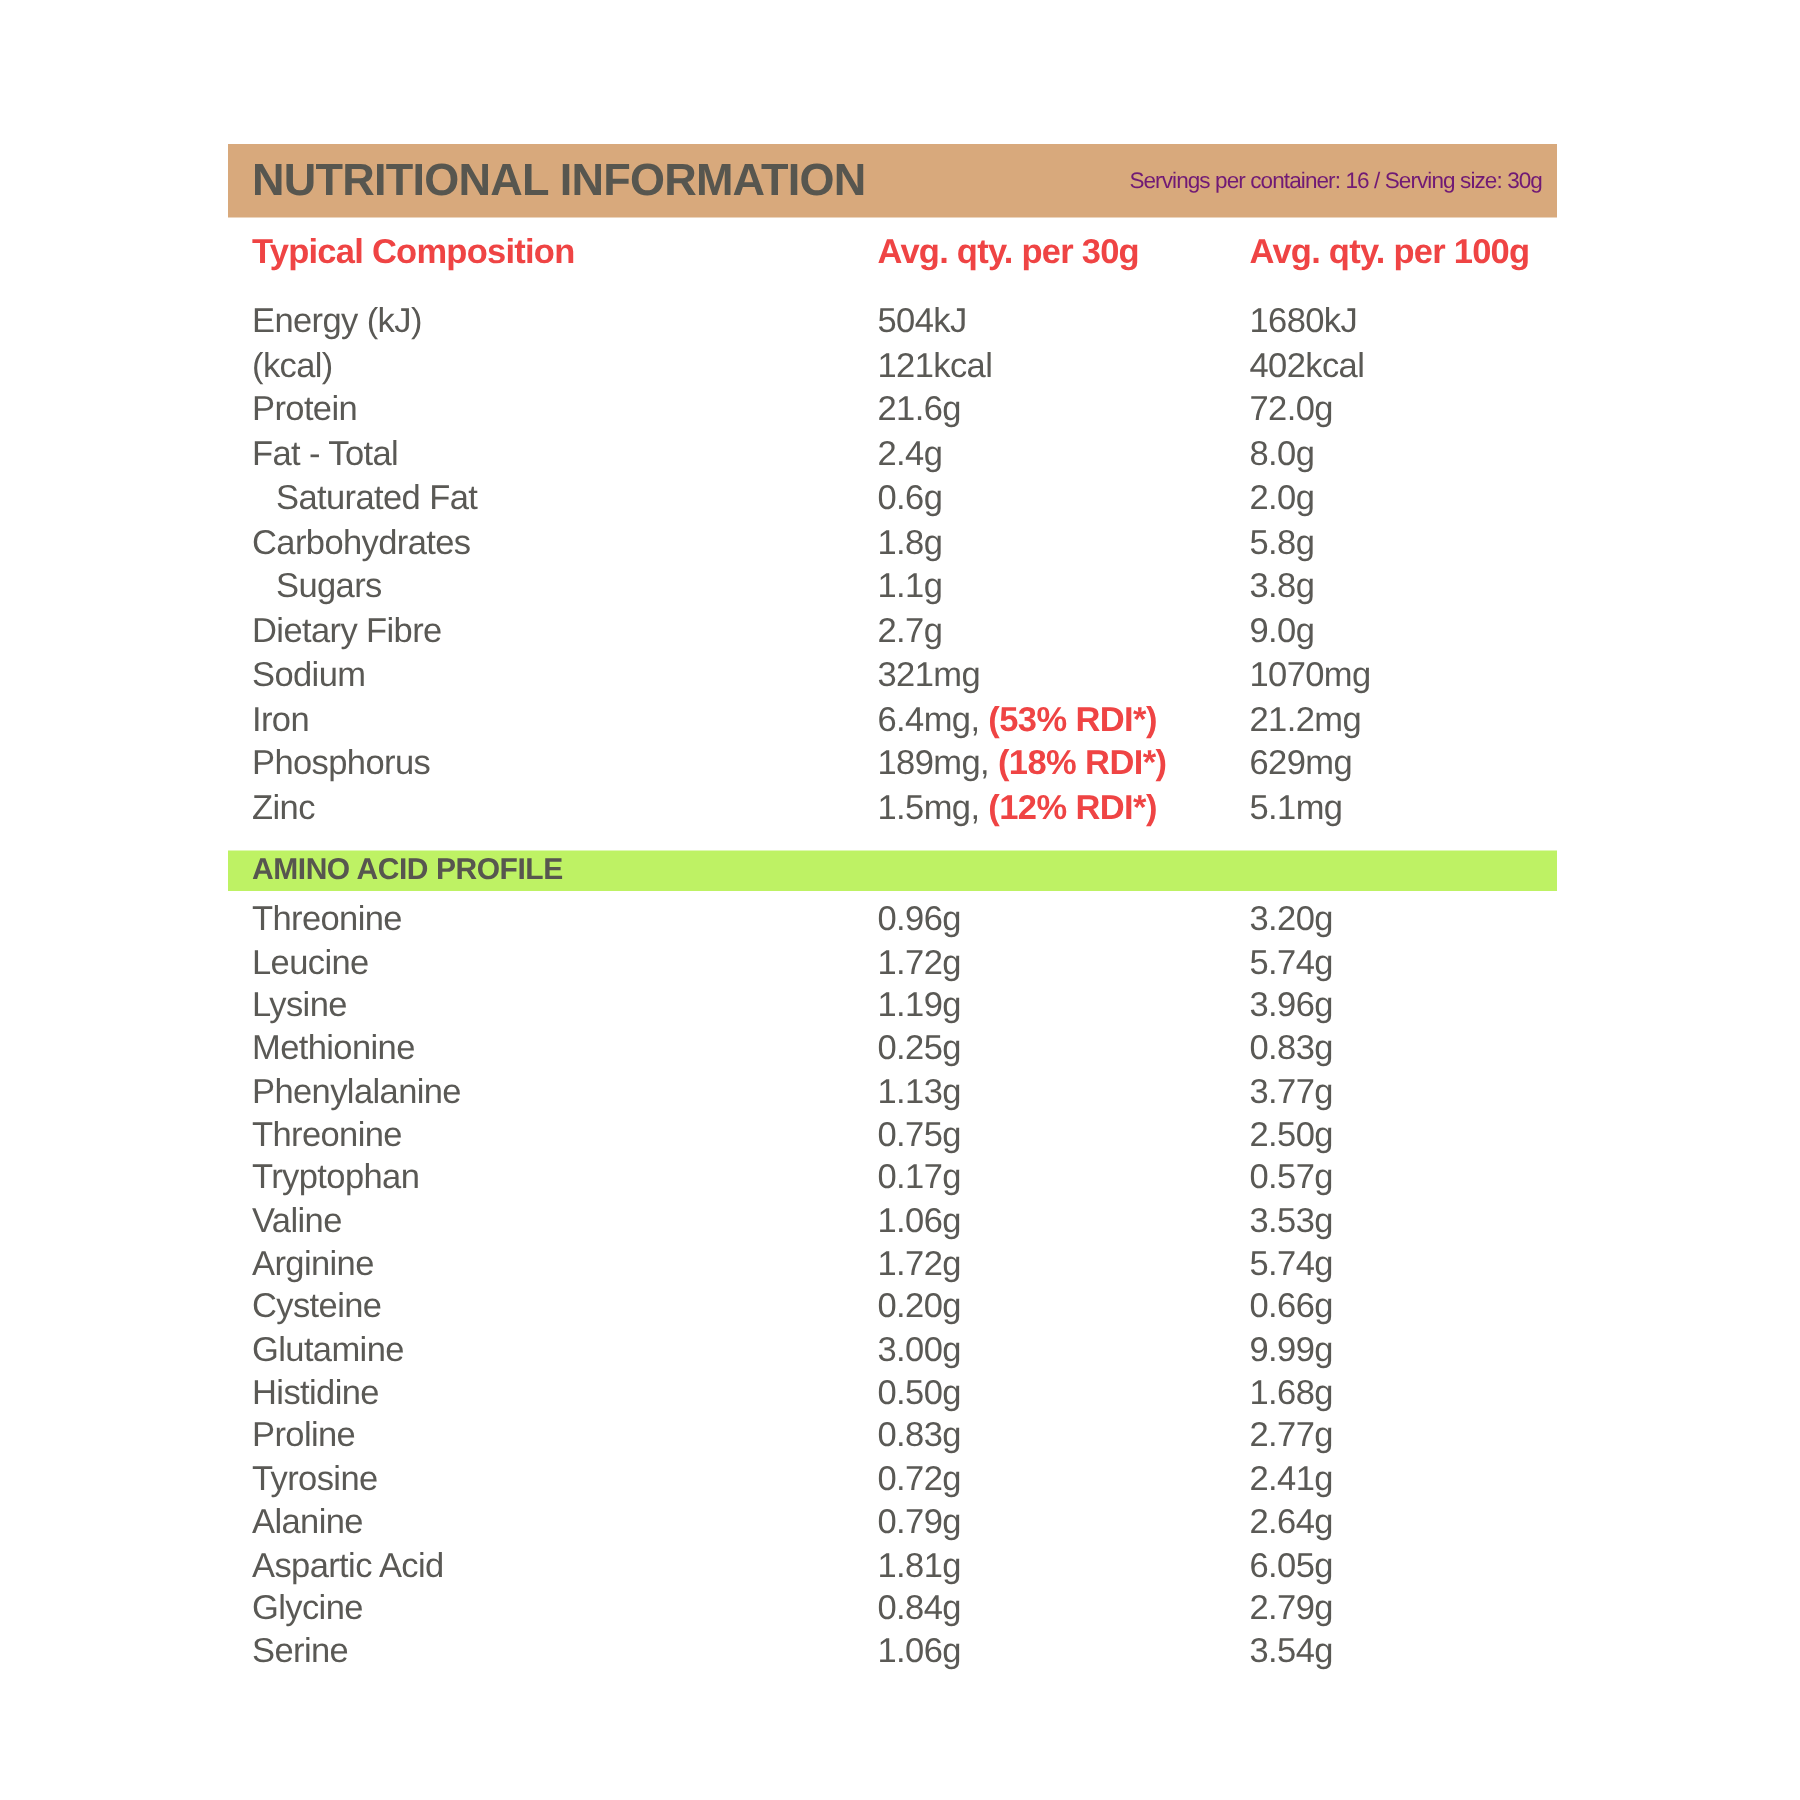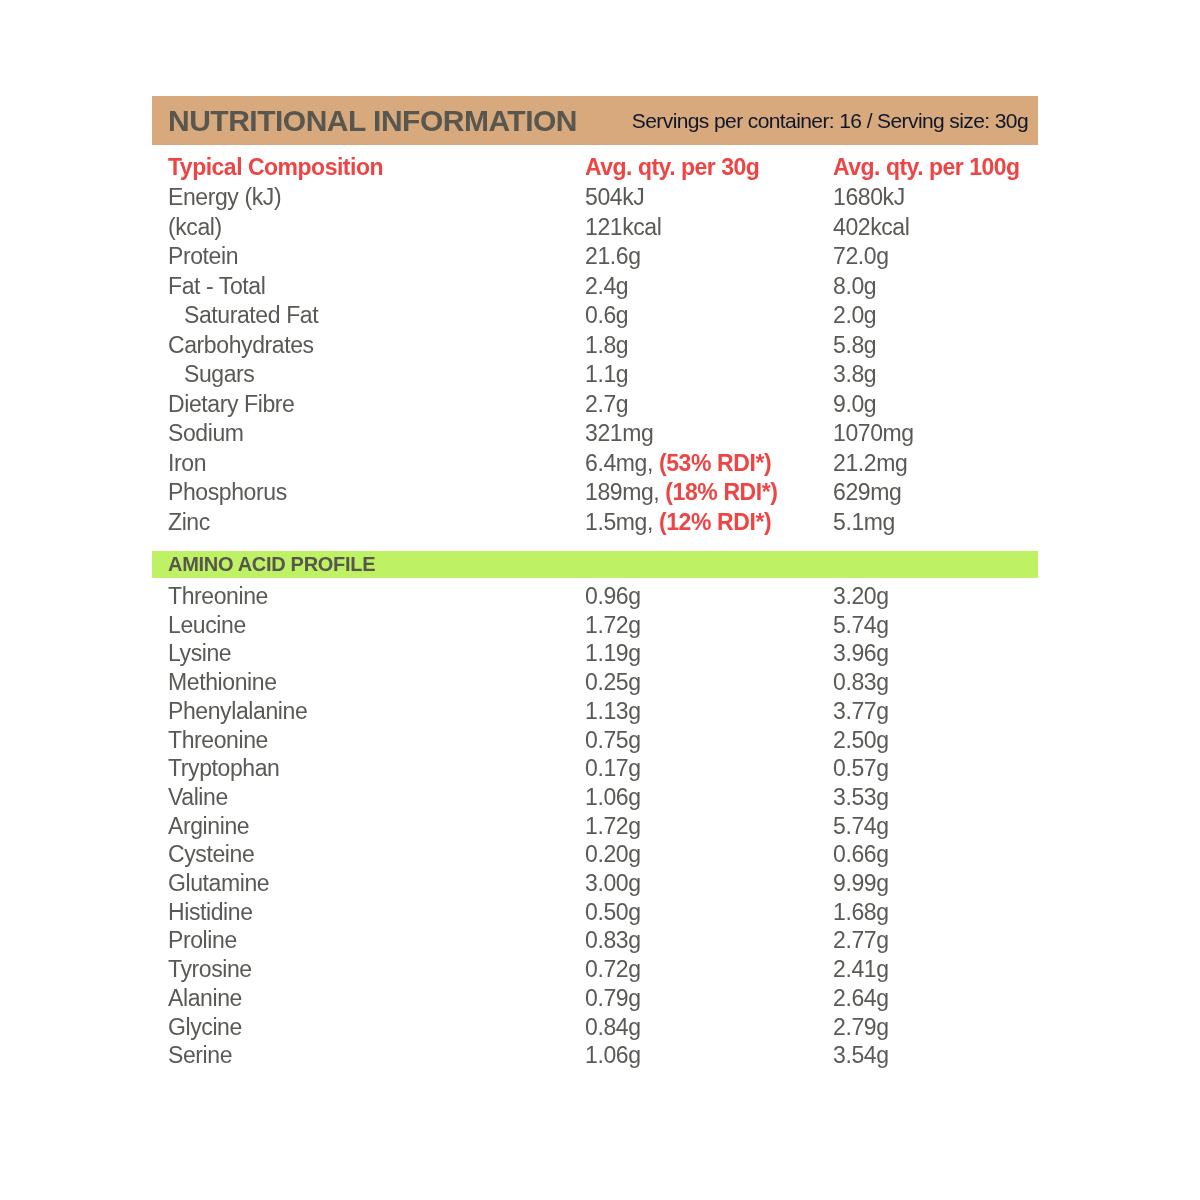--- a/index.html
+++ b/index.html
@@ -22,37 +22,37 @@
     line-height: 49px;
   }
   .header-band .title {
     font-weight: bold;
     font-size: 30px;
     letter-spacing: -0.5px;
     color: #57564f;
     white-space: nowrap;
   }
   .header-band .servings {
-    font-size: 21px;
+    font-size: 15px;
     letter-spacing: -0.6px;
-    color: #0f172a;
+    color: #701a75;
     white-space: nowrap;
   }
   .col-header-row {
     display: grid;
     grid-template-columns: 433px 248px 1fr;
     margin-top: 7px;
     font-weight: bold;
     font-size: 23px;
     letter-spacing: -0.5px;
     line-height: 30px;
     color: #ef4444;
   }
   .col-header-row .c1 { padding-left: 16px; }
-  .rows { margin-top: 1px; }
+  .rows { margin-top: 17px; }
   .row {
     display: grid;
     grid-template-columns: 433px 248px 1fr;
     font-size: 23px;
     letter-spacing: -0.4px;
     line-height: 29.5px;
     white-space: nowrap;
   }
   .rows-amino .row { line-height: 28.7px; }
   .row .lbl { padding-left: 16px; }
@@ -224,20 +224,25 @@
         <span class="lbl">Tyrosine</span>
         <span class="v30"><span>0.72g</span></span>
         <span class="v100">2.41g</span>
       </div>
       <div class="row">
         <span class="lbl">Alanine</span>
         <span class="v30"><span>0.79g</span></span>
         <span class="v100">2.64g</span>
       </div>
       <div class="row">
+        <span class="lbl">Aspartic Acid</span>
+        <span class="v30"><span>1.81g</span></span>
+        <span class="v100">6.05g</span>
+      </div>
+      <div class="row">
         <span class="lbl">Glycine</span>
         <span class="v30"><span>0.84g</span></span>
         <span class="v100">2.79g</span>
       </div>
       <div class="row">
         <span class="lbl">Serine</span>
         <span class="v30"><span>1.06g</span></span>
         <span class="v100">3.54g</span>
       </div>
     </div>

